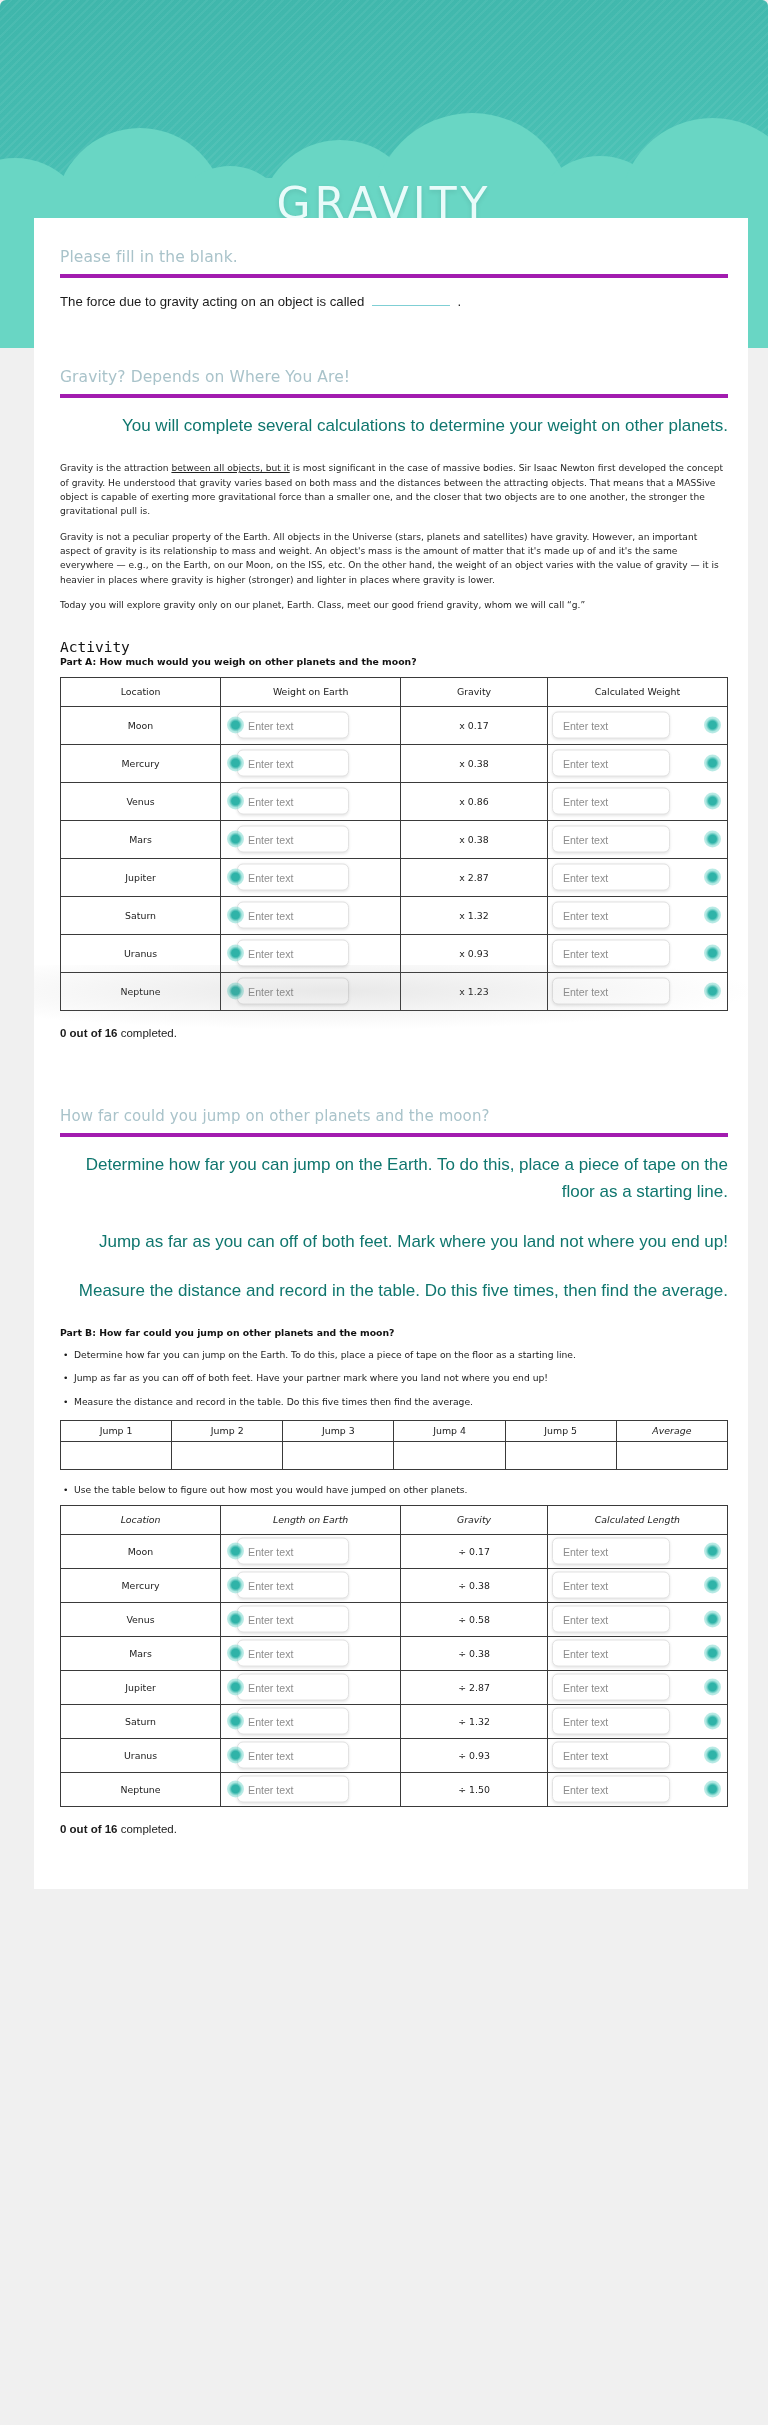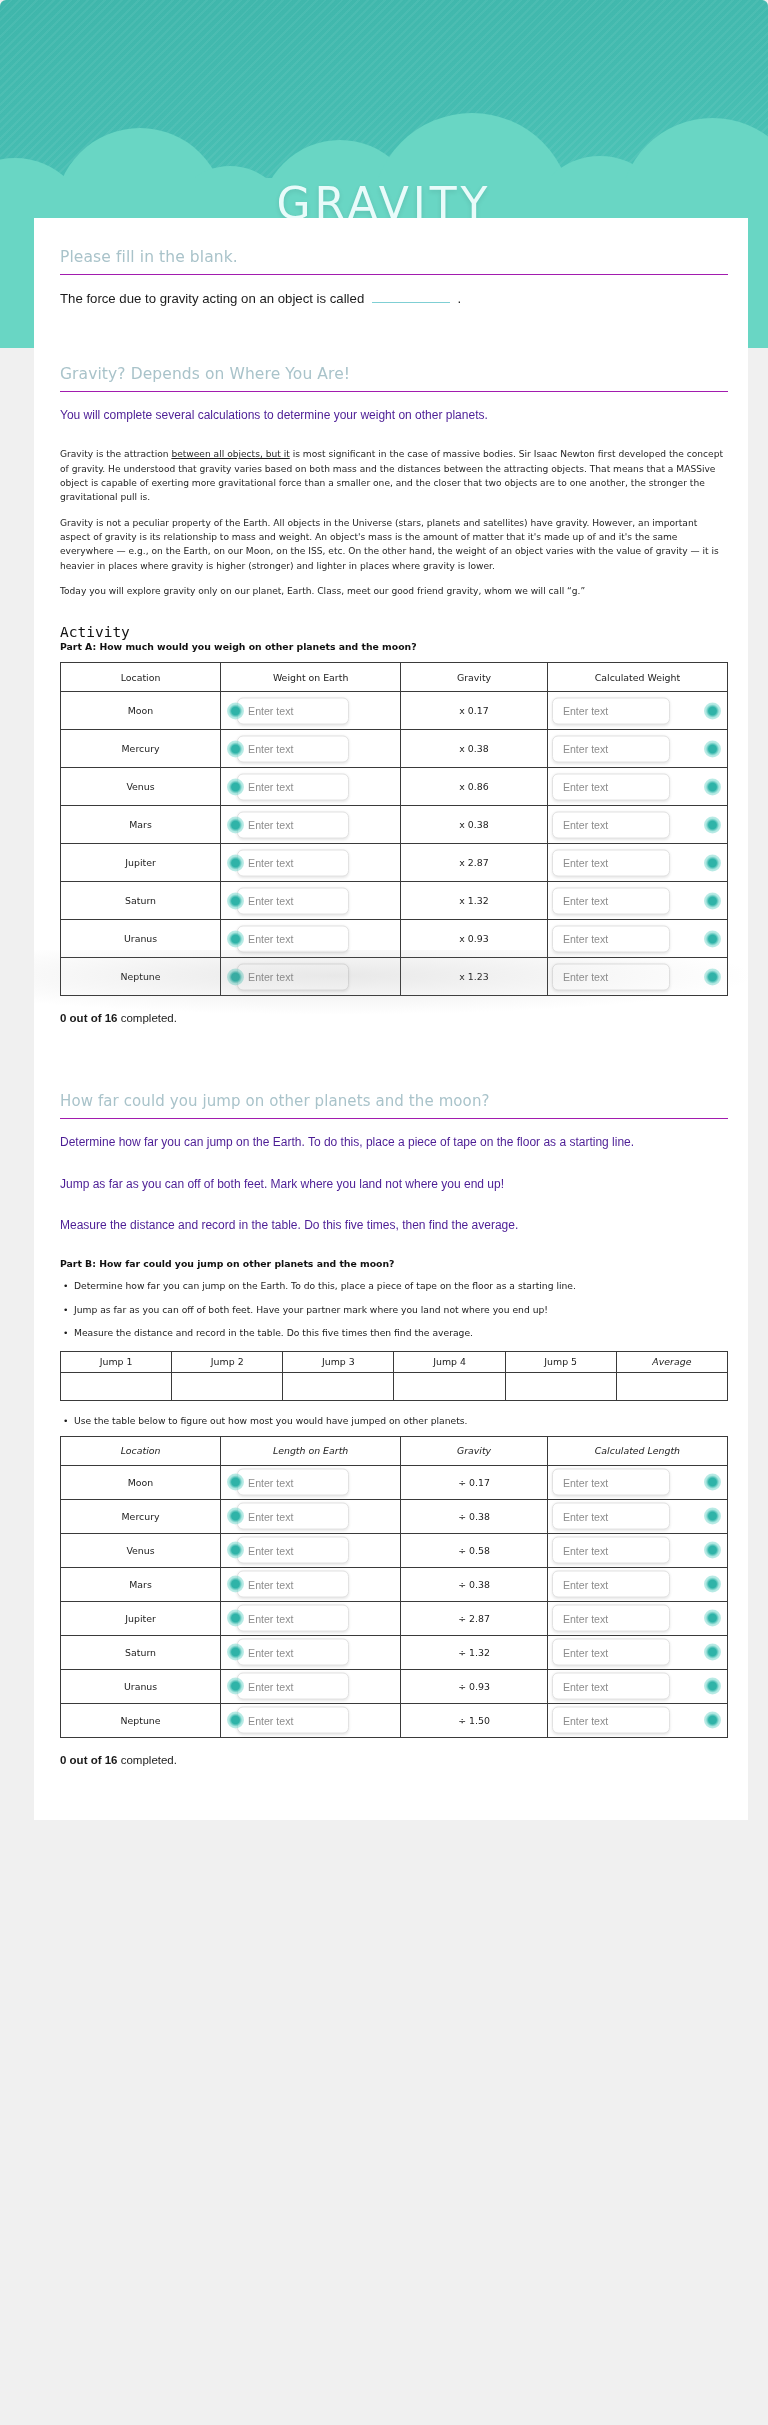--- a/index.html
+++ b/index.html
@@ -76,21 +76,21 @@
     margin-top: -130px;
     min-height: 200px;
   }
   .sheet-inner { padding: 0 20px 0 26px; }
 
   .section-head {
     color: #a9c3ca;
     font-size: 15.5px;
     font-weight: 400;
     padding: 8px 0 8px 0;
-    border-bottom: 1px solid #a21caf;
+    border-bottom: 4px solid #a21caf;
     margin: 0 0 14px 0;
     font-family: "DejaVu Sans", sans-serif;
     letter-spacing: 0.1px;
   }
   .section-head.big { font-size: 15px; }
 
   .q-line {
     font-size: 13.2px;
     color: #1b1b1b;
     margin: 0 0 26px 0;
@@ -99,24 +99,25 @@
   .blank-underline {
     display: inline-block;
     width: 78px;
     border-bottom: 1px solid #7fcfd4;
     margin: 0 4px;
     vertical-align: baseline;
     height: 14px;
   }
 
   .intro-text {
-    font-size: 12px;
-    color: #4c1d95;
+    font-size: 17px;
+    color: #0f766e;
     line-height: 1.62;
     margin: 0 0 22px 0;
+    text-align: right;
   }
 
   .body-block { padding: 0 20px 0 26px; }
   .body-para {
     font-size: 9.1px;
     color: #1f1f1f;
     line-height: 1.58;
     margin: 0 0 11px 0;
     font-family: "DejaVu Sans", sans-serif;
   }

